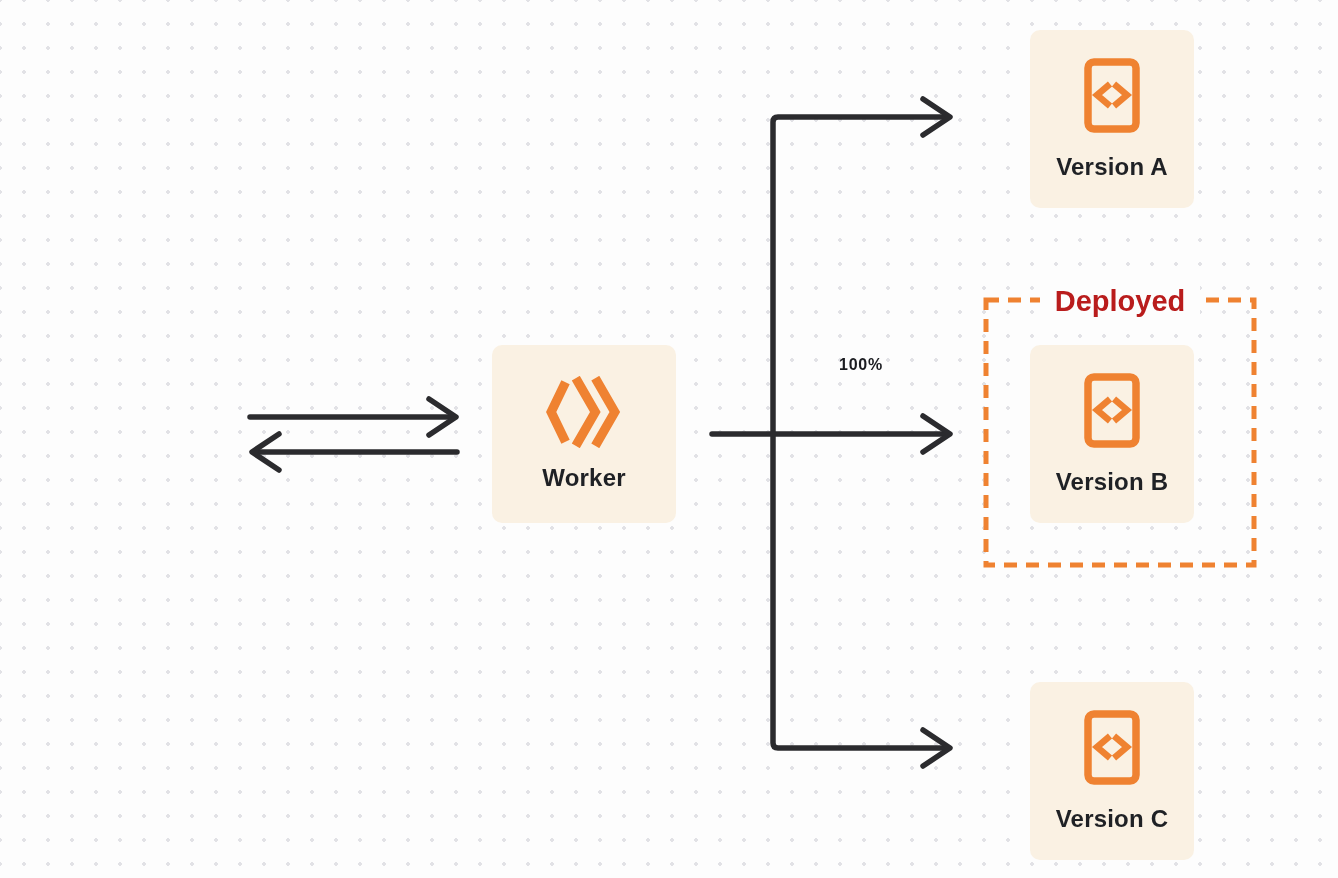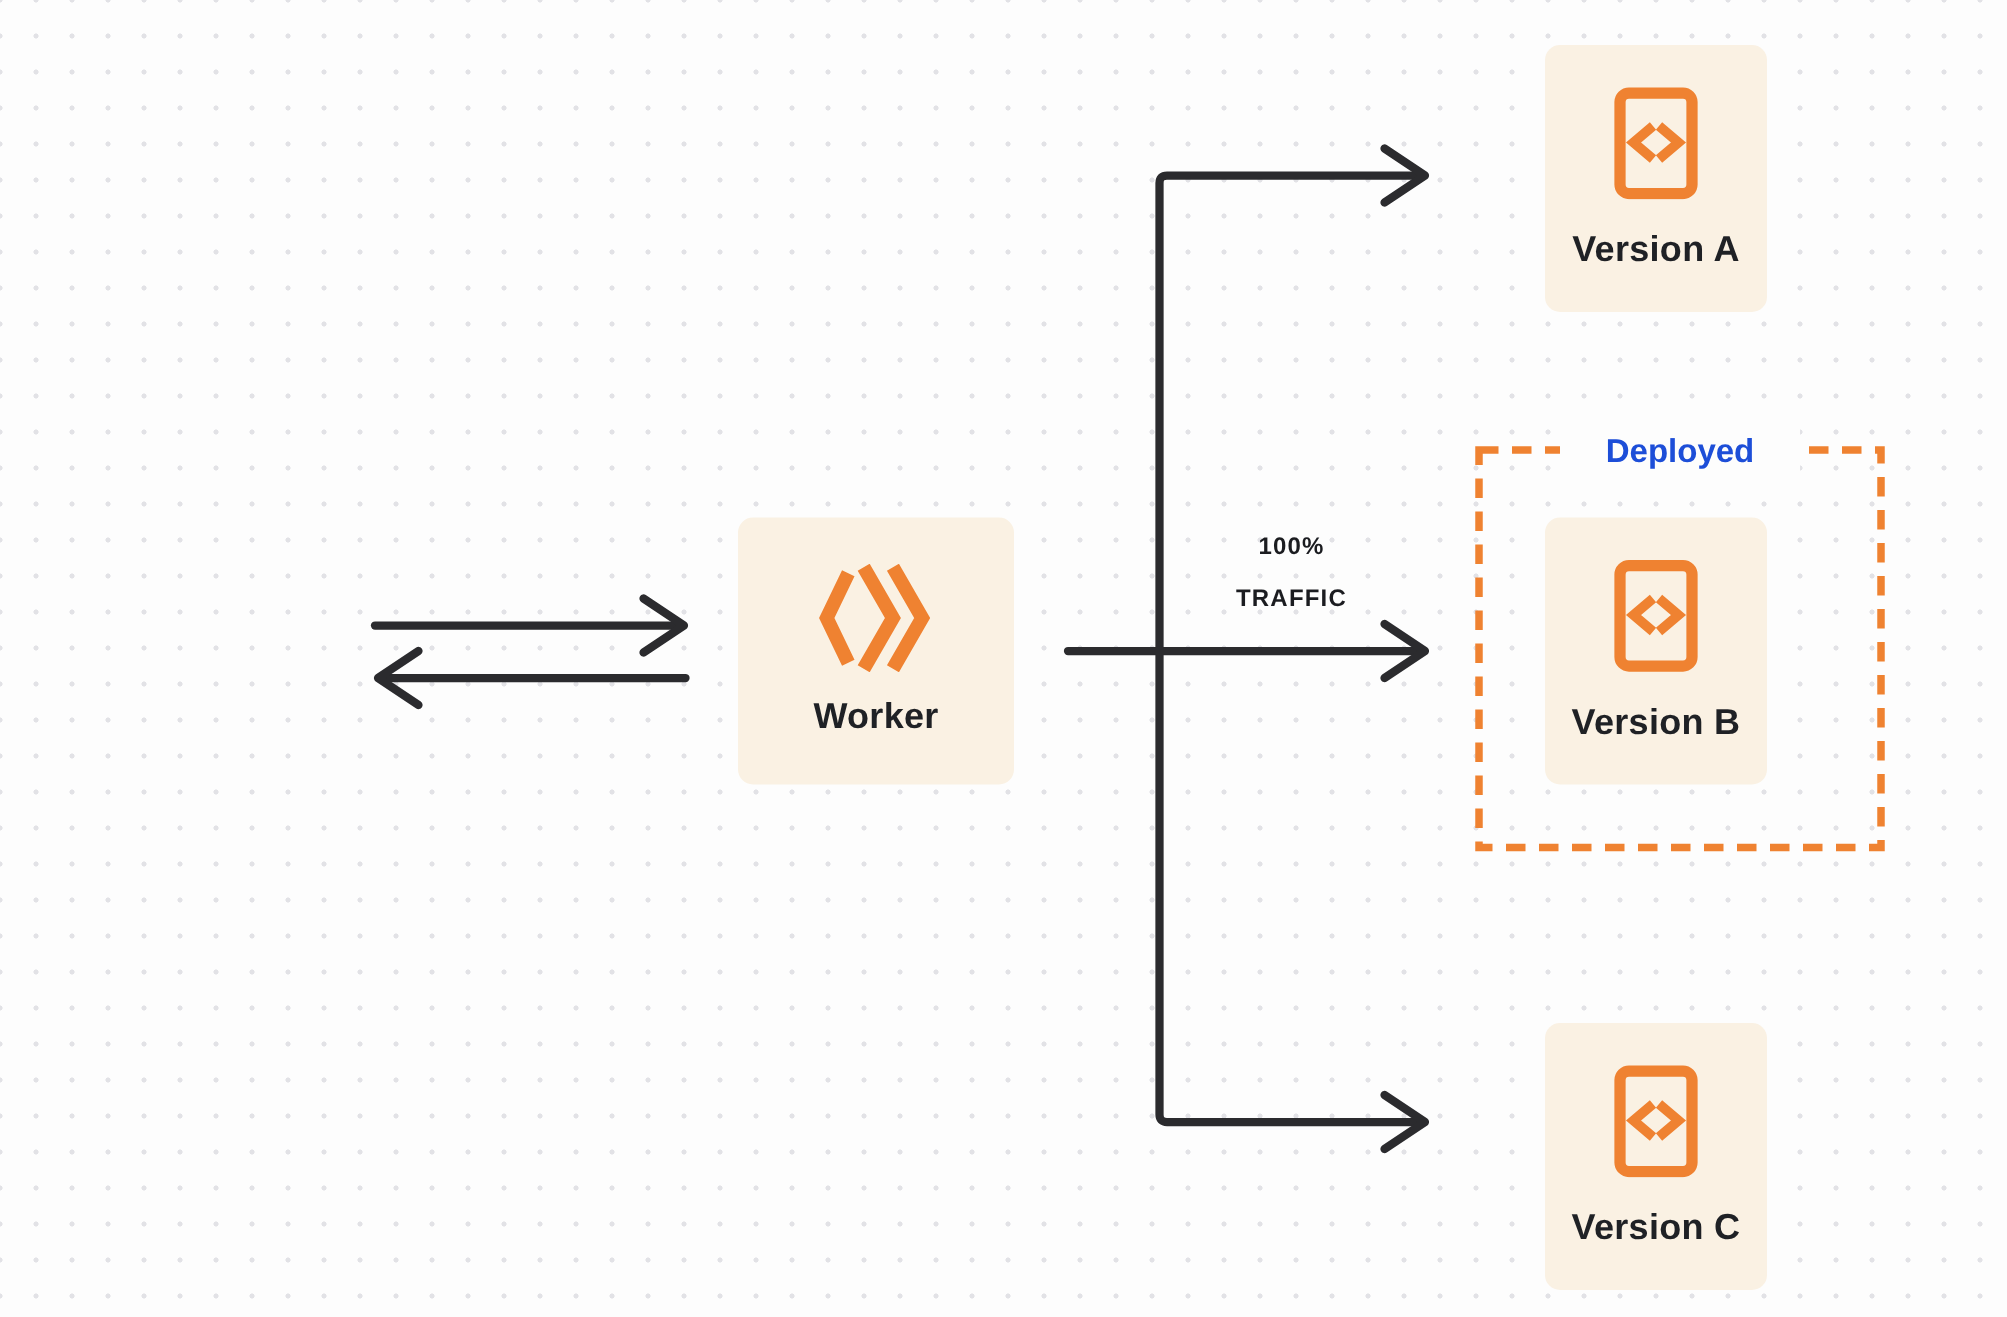--- a/index.html
+++ b/index.html
@@ -24,35 +24,35 @@
   }
   .node{
     position:absolute;border-radius:10px;
     display:flex;flex-direction:column;align-items:center;justify-content:center;
   }
   .node-label{
     font-size:24px;font-weight:700;color:#1f2125;letter-spacing:0.2px;
   }
   .client{left:30px;top:345px;width:181px;height:178px;background:#f5f5f7;}
   .worker{left:492px;top:345px;width:184px;height:178px;background:#faf1e3;gap:16px;}
-  .version{width:148px;height:178px;background:#faf1e3;gap:20px;}
+  .version{width:164px;height:178px;background:#faf1e3;gap:20px;}
   .version-a{left:1030px;top:30px;}
   .version-b{left:1030px;top:345px;}
   .version-c{left:1030px;top:662px;margin-top:20px;}
   .icon-svg{display:block;}
   .icon-stroke{fill:none;stroke:#ef8231;stroke-linejoin:miter;stroke-linecap:butt;}
   .traffic-label{
     position:absolute;left:783px;top:347px;width:156px;
     text-align:center;font-weight:700;font-size:16px;line-height:35px;
     color:#1b1c20;letter-spacing:0.8px;
   }
   .deployed-label{
     position:absolute;left:1040px;top:286px;width:160px;height:30px;
     line-height:30px;text-align:center;
-    font-size:22px;font-weight:700;color:#1d4ed8;
+    font-size:29px;font-weight:700;color:#b91c1c;
     background:#fdfdfd;
   }
 </style>
 </head>
 <body>
 
 <div class="canvas">
 
   <svg class="overlay" viewBox="0 0 1338 878">
     <g>
@@ -76,21 +76,20 @@
     <g>
       <path class="head" d="M923,730 L950,748 L923,766"></path>
     </g>
     <rect class="dashed-rect" x="986" y="300" width="268" height="265"></rect>
   </svg>
 
   <div class="deployed-label">Deployed</div>
 
   <div class="traffic-label">
     <div>100%</div>
-    <div>TRAFFIC</div>
   </div>
 
 
   <div class="node worker">
     <span>
       <svg class="icon-svg" width="78" height="72" viewBox="0 0 76 70">
         <path class="icon-stroke" stroke-width="9" d="M20,6 L6,35 L20,64"></path>
         <path class="icon-stroke" stroke-width="9" d="M30,2 L49,35 L30,68"></path>
         <path class="icon-stroke" stroke-width="9" d="M49,2 L68,35 L49,68"></path>
       </svg>

